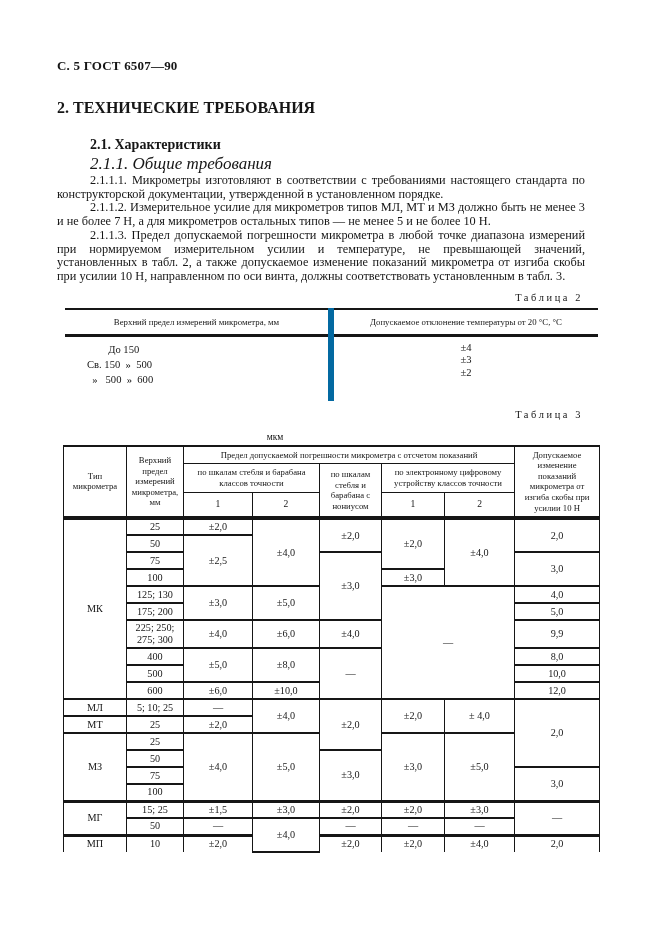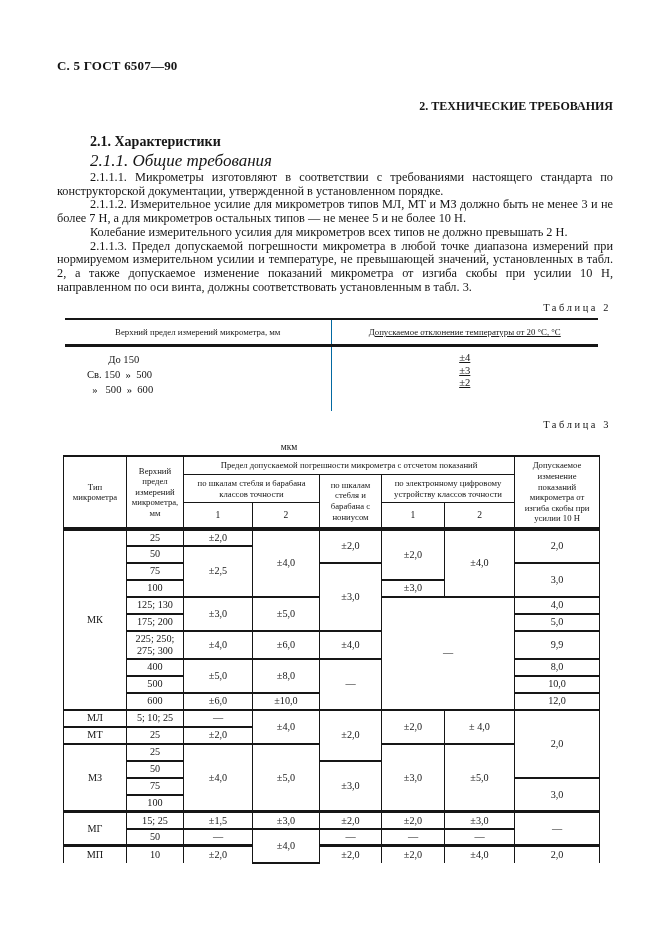--- a/index.html
+++ b/index.html
@@ -1,35 +1,35 @@
 <!DOCTYPE html>
 <html><head>
 <meta charset="utf-8">
 <style>
   * { box-sizing: border-box; }
   html,body { margin:0; padding:0; background:#888; }
   .page {
     width:661px; height:936px; background:#ffffff; margin:0 auto;
     font-family:"Liberation Serif","DejaVu Serif",serif;
     color:#161616; position:relative; overflow:hidden;
-    padding:58px 48px 0 57px;
+    padding:58px 76px 0 57px;
   }
   .doc-header { font-weight:bold; font-size:13px; letter-spacing:0.2px; }
-  .section-title { text-align:right; font-weight:bold; font-size:12px; margin:25px 0 20px 0; }
+  .section-title { text-align:left; font-weight:bold; font-size:16px; margin:25px 0 20px 0; }
   .h21 { font-weight:bold; font-size:14px; margin:0 0 0 33px; }
   .h211 { font-style:italic; font-size:17px; margin:1px 0 0 33px; }
   .para { margin:0; text-indent:33px; text-align:justify; font-size:12.3px; line-height:13.7px;font-family:Liberation Serif, serif; }
   .tbl-caption { text-align:right; font-size:10.4px; letter-spacing:2.6px; margin:8px 2px 5px 0; }
   .unit-label { text-align:center; font-size:9.5px; padding-right:92px; margin:12px 0 3px 0; }
 
   
   table.t2 { border-collapse:collapse; width:533px; margin-left:8px; table-layout:fixed; }
   .t2 th { border-top:2px solid #161616; border-bottom:3px solid #161616;
            font-weight:normal; font-size:8.8px; padding:7px 4px; text-align:center; }
-  .t2 th + th, .t2 td + td { border-left:1px solid #0369a1;text-decoration:underline; }
+  .t2 th + th, .t2 td + td { border-left:6px solid #0369a1; }
   .t2 td { font-size:10.6px; vertical-align:top; padding:5px 0 14px 0; }
   .t2 .range-block { white-space:pre; line-height:15px; padding-left:22px; font-size:10.6px; }
   .t2 .dev-block { white-space:pre-line; line-height:12.5px; text-align:center; font-size:10.6px; }
 
   
   table.t3 { border-collapse:collapse; width:536px; margin-left:6px; table-layout:fixed; }
   .t3 th, .t3 td { border:1px solid #161616; text-align:center; vertical-align:middle; }
   .t3 th { font-weight:normal; font-size:8.7px; line-height:10.6px; padding:3px 3px; }
   .t3 thead tr:first-child th { border-top:2px solid #161616; }
   .t3 th.num { font-size:9.6px; height:26px; }
@@ -47,21 +47,20 @@
 
   <div class="doc-header">С. 5 ГОСТ 6507—90</div>
 
   <div class="section-title">2. ТЕХНИЧЕСКИЕ ТРЕБОВАНИЯ</div>
 
   <div class="h21">2.1. Характеристики</div>
   <div class="h211">2.1.1. Общие требования</div>
 
   <p class="para">2.1.1.1. Микрометры изготовляют в соответствии с требованиями настоящего стандарта по конструкторской документации, утвержденной в установленном порядке.</p>
   <p class="para">2.1.1.2. Измерительное усилие для микрометров типов МЛ, МТ и МЗ должно быть не менее 3 и не более 7 Н, а для микрометров остальных типов — не менее 5 и не более 10 Н.</p>
-  <p class="para">Колебание измерительного усилия для микрометров всех типов не должно превышать 2 Н.</p>
   <p class="para">2.1.1.3. Предел допускаемой погрешности микрометра в любой точке диапазона измерений при нормируемом измерительном усилии и температуре, не превышающей значений, установленных в табл. 2, а также допускаемое изменение показаний микрометра от изгиба скобы при усилии 10 Н, направленном по оси винта, должны соответствовать установленным в табл. 3.</p>
 
   <div class="tbl-caption">Таблица 2</div>
 
   <table class="t2">
     <colgroup>
         <col style="width:266px">
         <col style="width:267px">
       </colgroup>
     <thead>

